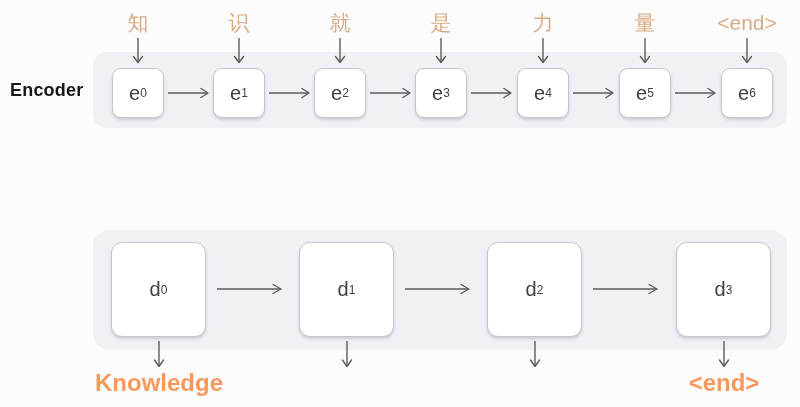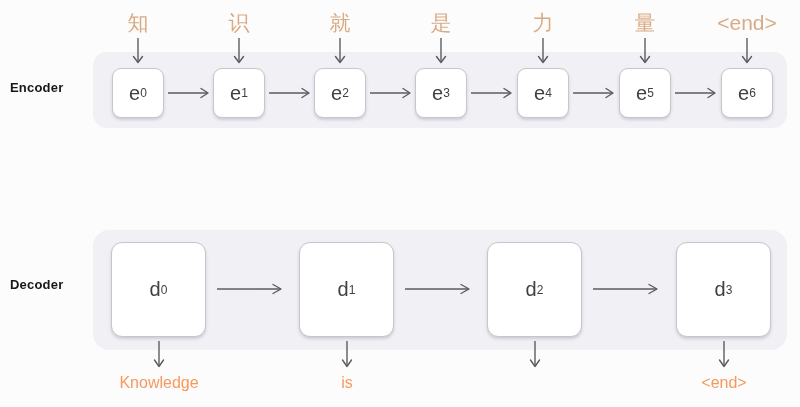--- a/index.html
+++ b/index.html
@@ -9,21 +9,21 @@
   }
   .canvas{
     position:relative;
     width:800px;height:407px;
     background:var(--c-bg,#fdfcfd);
     overflow:hidden;
   }
   .row-label{
     position:absolute;
     left:10px;
-    font-size:13px;
+    font-size:18px;
     font-weight:700;
     color:var(--c-label,#171719);
     letter-spacing:.2px;
   }
   .tray{
     position:absolute;
     left:93px;
     width:694px;
     background:var(--c-tray,#f1f0f5);
   }
@@ -37,22 +37,22 @@
   .token{
     position:absolute;top:0;left:0;width:100%;
     text-align:center;
     font-size:21px;line-height:26px;
     font-weight:500;
     color:var(--c-enc-token,#d9ab84);
   }
   .word{
     position:absolute;top:129px;left:0;width:100%;
     text-align:center;
-    font-size:16px;line-height:24px;
-    font-weight:400;
+    font-size:24px;line-height:24px;
+    font-weight:700;
     color:var(--c-dec-word,#f8985c);
   }
   .cell{
     position:absolute;
     background:#fff;
     border:1px solid var(--c-cell-border,#c7c6cc);
     box-shadow:0 2px 3px rgba(100,100,115,.25);
     display:flex;align-items:center;justify-content:center;
     color:var(--c-cell-text,#414144);
     font-size:20px;
@@ -175,21 +175,20 @@
     </svg>
   <svg class="arr" style="left:573px;top:86px" width="42" height="14">
       <line x1="0" y1="7" x2="39" y2="7"></line>
       <polyline points="33,2.5 40,7 33,11.5"></polyline>
     </svg>
   <svg class="arr" style="left:675px;top:86px" width="42" height="14">
       <line x1="0" y1="7" x2="39" y2="7"></line>
       <polyline points="33,2.5 40,7 33,11.5"></polyline>
     </svg>
 
-  <div class="row-label" style="top:277px">Decoder</div>
   <div class="tray dec"></div>
 
   <div class="unit dec-unit" style="left:79px">
     <div class="cell dec-cell">
         <span>d</span>
         <sub class="csub">0</sub>
       </div>
     <svg class="arr arr-down" width="14" height="28">
         <line x1="7" y1="0" x2="7" y2="24"></line>
         <polyline points="2.5,19 7,25.5 11.5,19"></polyline>
@@ -198,21 +197,20 @@
   </div>
   <div class="unit dec-unit" style="left:267px">
     <div class="cell dec-cell">
         <span>d</span>
         <sub class="csub">1</sub>
       </div>
     <svg class="arr arr-down" width="14" height="28">
         <line x1="7" y1="0" x2="7" y2="24"></line>
         <polyline points="2.5,19 7,25.5 11.5,19"></polyline>
       </svg>
-    <div class="word">is</div>
   </div>
   <div class="unit dec-unit" style="left:455px">
     <div class="cell dec-cell">
         <span>d</span>
         <sub class="csub">2</sub>
       </div>
     <svg class="arr arr-down" width="14" height="28">
         <line x1="7" y1="0" x2="7" y2="24"></line>
         <polyline points="2.5,19 7,25.5 11.5,19"></polyline>
       </svg>

